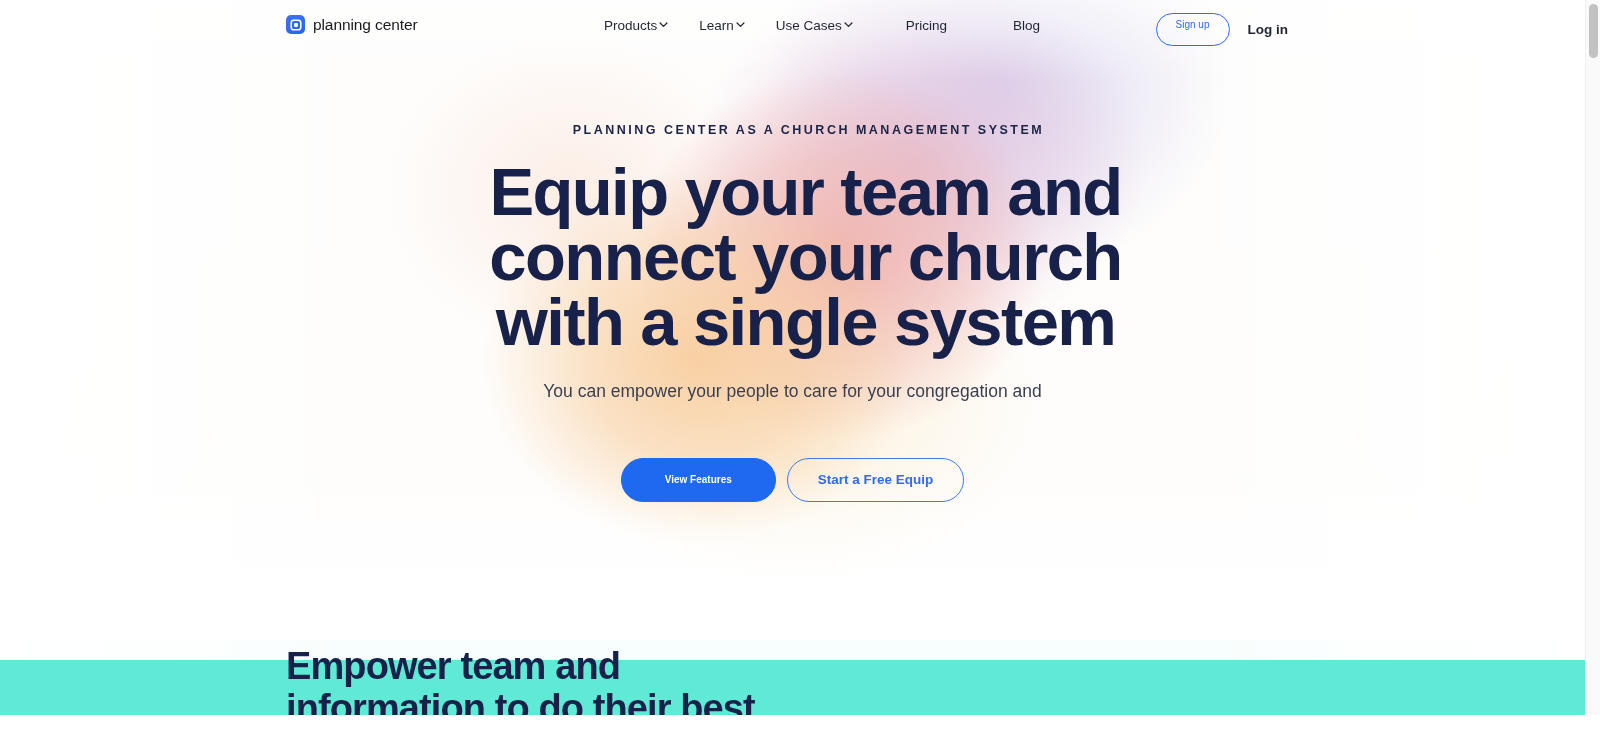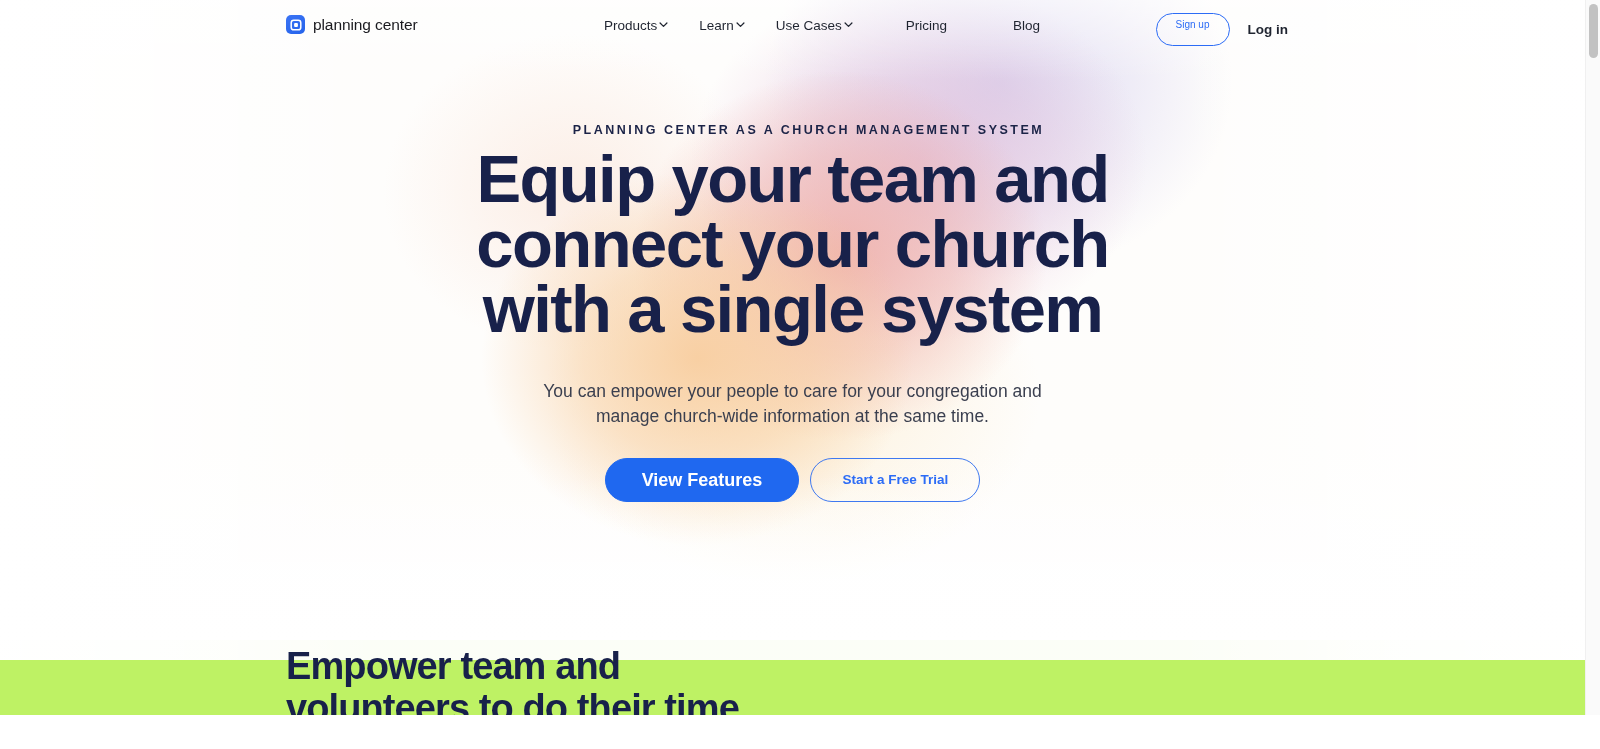--- a/index.html
+++ b/index.html
@@ -10,21 +10,21 @@
     overflow: hidden;
     background: #ffffff;
     font-family: "Liberation Sans", sans-serif;
     -webkit-font-smoothing: antialiased;
   }
 
   .page {
     position: relative;
     width: 1600px;
     height: 715px;
-    background: #bef264;
+    background: #5eead4;
     overflow: hidden;
   }
 
   
   .gradient-bg {
     position: absolute;
     left: 0; top: 0;
     width: 1585px;
     height: 640px;
     pointer-events: none;
@@ -163,21 +163,21 @@
   }
   .headline {
     position: absolute;
     top: 146px;
     left: 0; width: 1585px;
     font-size: 67px;
     line-height: 65px;
     font-weight: 700;
     color: #18214a;
     letter-spacing: -1.6px;
-    margin: 0;
+    margin: 13px;
     font-family: "Liberation Sans", sans-serif;
   }
   .headline .ln { display: block; }
   .subhead {
     position: absolute;
     top: 379px;
     left: 0; width: 1585px;
     font-size: 17.5px;
     line-height: 25px;
     color: #3a3f4f;
@@ -189,21 +189,21 @@
     position: absolute;
     top: 458px;
     left: 0; width: 1585px;
     display: flex;
     justify-content: center;
     gap: 11px;
   }
   .btn-primary {
     background: #1f68f0;
     color: #ffffff;
-    font-size: 18px;
+    font-size: 10px;
     font-weight: 700;
     border: 1.5px solid #1f68f0;
     border-radius: 999px;
     padding: 0 36px;
     height: 44px;
     min-width: 155px;
     cursor: pointer;
     line-height: 1;
     font-family: inherit;
     display: flex; align-items: center; justify-content: center;
@@ -325,33 +325,32 @@
     <div class="eyebrow">Planning Center as a Church Management System</div>
 
     <h1 class="headline">
       <span class="ln">Equip your team and</span>
       <span class="ln">connect your church</span>
       <span class="ln">with a single system</span>
     </h1>
 
     <div class="subhead">
       <span class="ln">You can empower your people to care for your congregation and</span>
-      <span class="ln">manage church-wide information at the same time.</span>
     </div>
 
     <div class="cta-row">
       <button class="btn-primary">View Features</button>
-      <button class="btn-secondary">Start a Free Trial</button>
+      <button class="btn-secondary">Start a Free Equip</button>
     </div>
   </div>
 
   <div class="section-two">
     <h2>
       <span class="ln">Empower team and</span>
-      <span class="ln">volunteers to do their time</span>
+      <span class="ln">information to do their best</span>
       <span class="ln">work independently.</span>
     </h2>
   </div>
 
   <div class="scrollbar-track"></div>
   <div class="scrollbar-thumb"></div>
 
 </div>
 
 </body></html>

